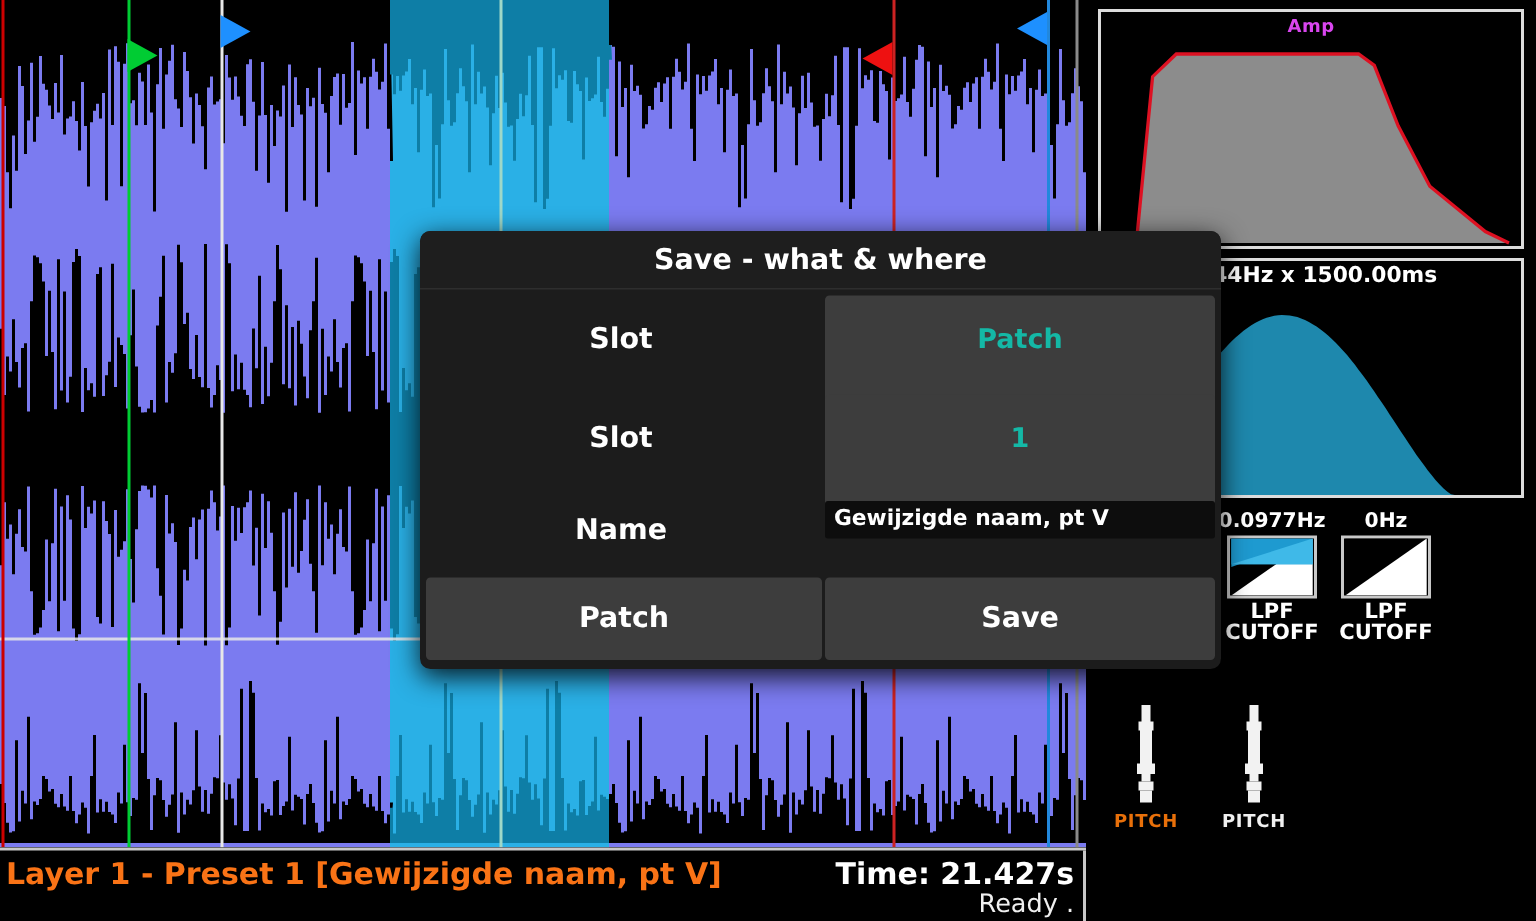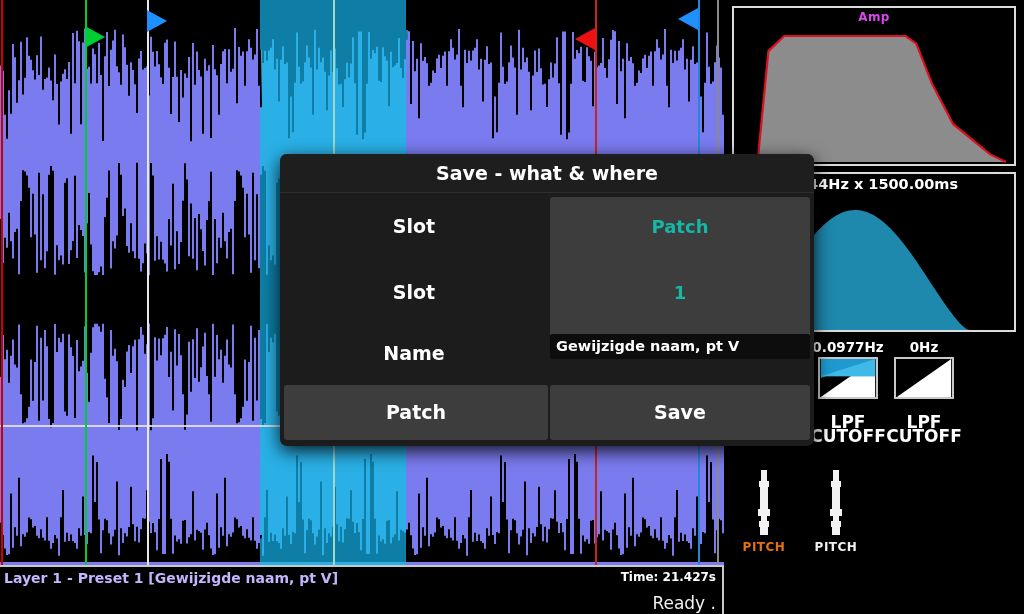--- a/index.html
+++ b/index.html
@@ -14,22 +14,22 @@
   .axis-line{position:absolute;left:0;width:724px;height:2px;background:#e8e8e8;opacity:.85;}
   .cursor-line{position:absolute;top:0;width:2px;height:565px;}
   .marker{position:absolute;width:0;height:0;}
   .marker.right{border-top:11px solid transparent;border-bottom:11px solid transparent;}
   .marker.left{border-top:11px solid transparent;border-bottom:11px solid transparent;}
 
   
   #status-bar{position:absolute;left:0;top:565px;width:724px;height:49px;background:#000;
     border-top:2px solid #c8c8c8;box-sizing:border-box;font-family:"DejaVu Sans",sans-serif;}
   #status-row1{position:absolute;left:0;top:1px;width:722px;height:25px;}
-  .st-left{position:absolute;left:4px;top:2px;color:#c4b5fd;font-size:14px;font-weight:bold;white-space:nowrap;}
-  .st-right{position:absolute;right:6px;top:2px;color:#fff;font-size:12px;font-weight:bold;white-space:nowrap;}
+  .st-left{position:absolute;left:4px;top:2px;color:#f97316;font-size:20px;font-weight:bold;white-space:nowrap;}
+  .st-right{position:absolute;right:6px;top:2px;color:#fff;font-size:20px;font-weight:bold;white-space:nowrap;}
   #status-row2{position:absolute;left:0;top:26px;width:722px;height:23px;}
   .st-ready{position:absolute;right:6px;top:0px;color:#f0f0f0;font-size:17px;white-space:nowrap;}
   .vsep{position:absolute;right:0;top:0;width:2px;height:49px;background:#c8c8c8;}
 
   
   #right-panel{position:absolute;left:724px;top:0;width:300px;height:614px;background:#000;}
   .rp-box{position:absolute;background:#000;border:2px solid #dcdcdc;box-sizing:border-box;}
   #amp-box{left:8px;top:6px;width:284px;height:160px;}
   .box-title{position:absolute;left:0;top:2px;width:100%;text-align:center;color:#d946ef;
     font-size:12px;font-weight:bold;letter-spacing:.3px;}
@@ -37,21 +37,21 @@
   #lfo-box{left:8px;top:172px;width:284px;height:160px;}
   .box-caption{position:absolute;left:6px;top:2px;color:#fff;font-size:14.5px;font-weight:bold;white-space:nowrap;}
   #lfo-svg{position:absolute;left:0;top:22px;width:100%;height:134px;}
 
   
   #lfo-row{position:absolute;left:0;top:340px;width:300px;height:110px;}
   .lfo-cell{position:absolute;top:0;width:90px;text-align:center;}
   .lfo-rate{color:#fff;font-size:13.5px;font-weight:bold;line-height:15px;white-space:nowrap;}
   .lfo-icon{margin:2px auto 0;width:60px;height:42px;border:2px solid #c8c8c8;box-sizing:border-box;background:#000;}
   .lfo-icon svg{display:block;width:100%;height:100%;}
-  .lfo-label{margin-top:16px;color:#fff;font-size:17px;font-weight:bold;line-height:14px;}
+  .lfo-label{margin-top:2px;color:#fff;font-size:14px;font-weight:bold;line-height:14px;}
 
   
   #pitch-row{position:absolute;left:0;top:470px;width:300px;height:100px;}
   .pitch-cell{position:absolute;top:0;width:80px;text-align:center;}
   .fader{margin:0 auto;width:26px;height:66px;}
   .pitch-label{margin-top:4px;font-size:12px;font-weight:bold;letter-spacing:.5px;}
 
   
   #modal{position:absolute;left:256px;top:154px;width:534px;height:292px;background:#1c1c1c;
     border-radius:7px;box-shadow:0 5px 18px rgba(0,0,0,.85);overflow:hidden;margin-left:24px;}

